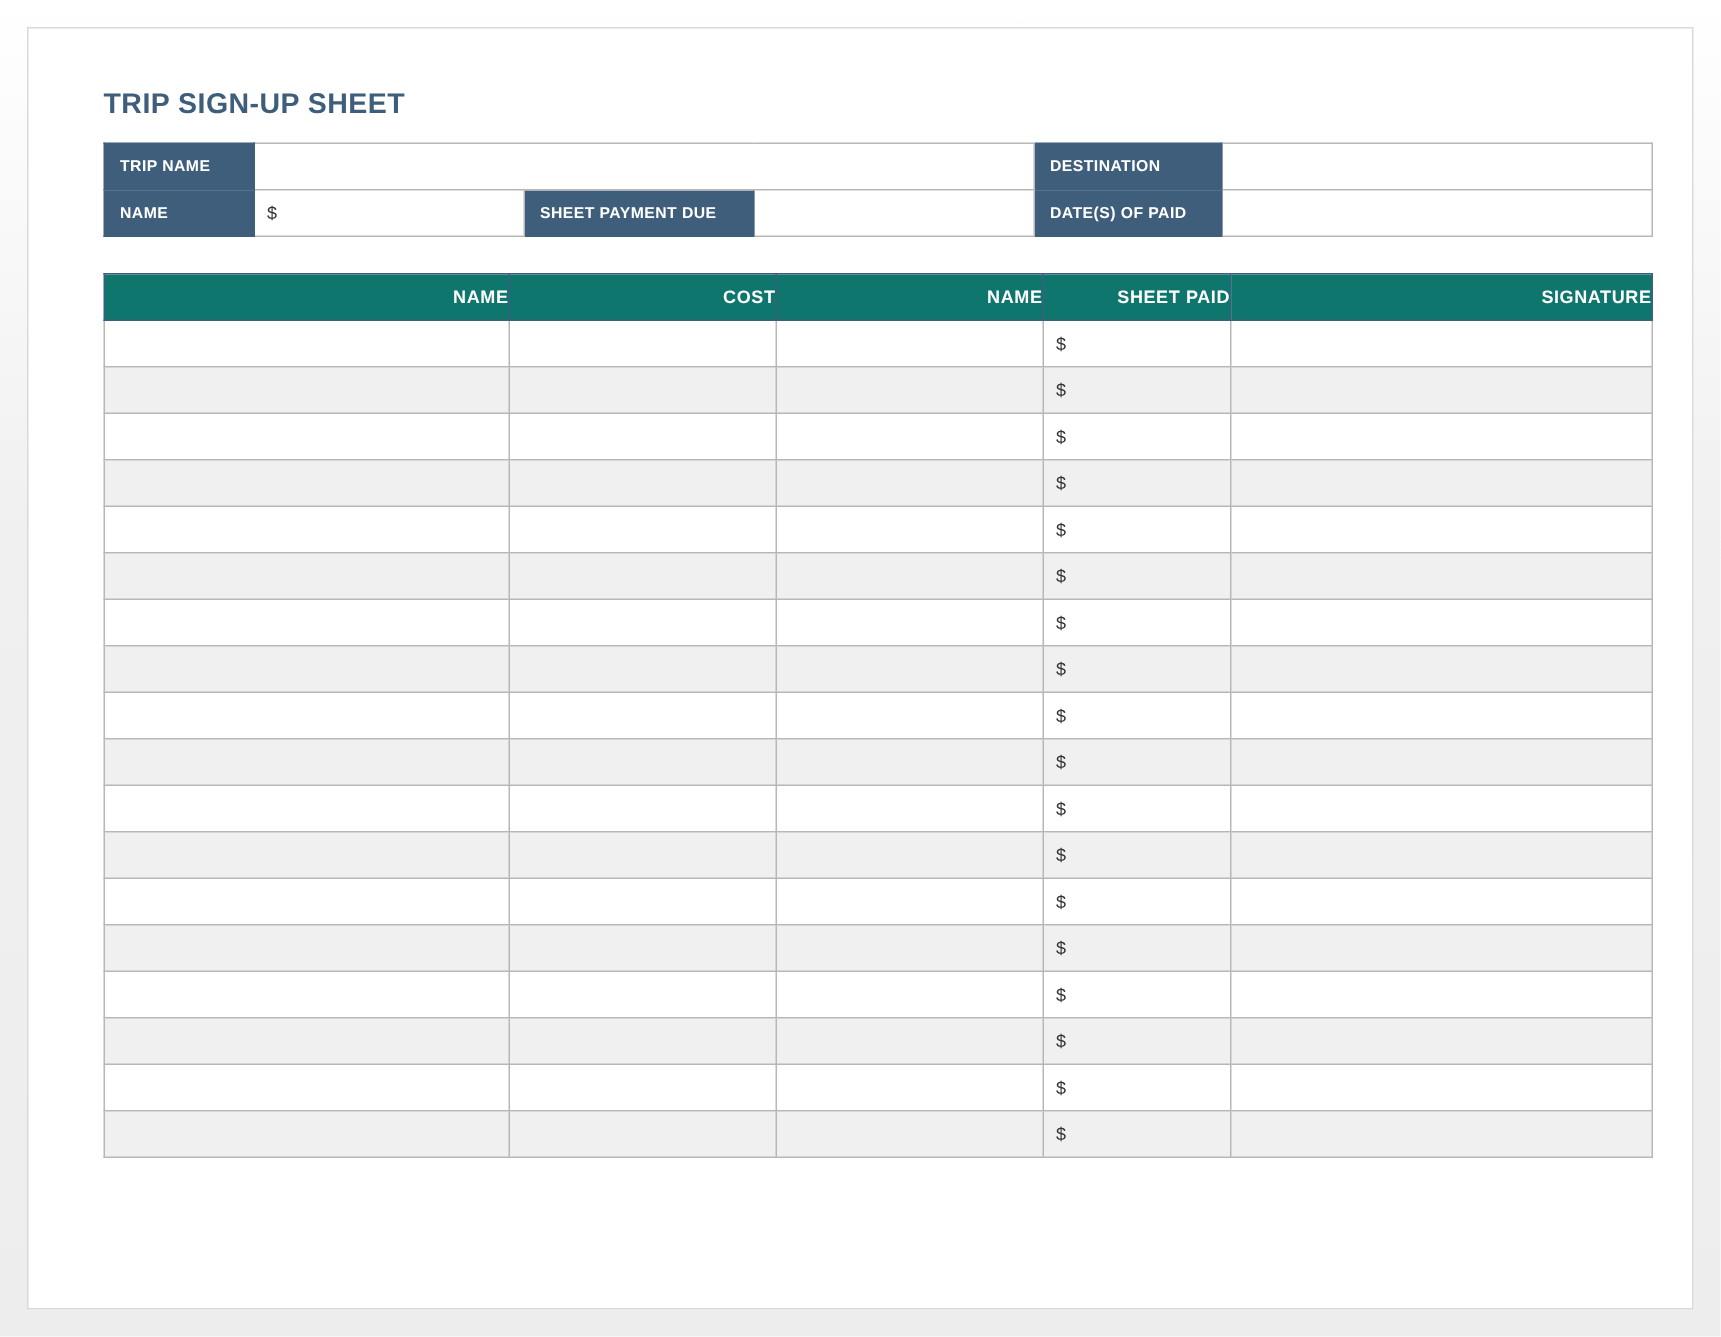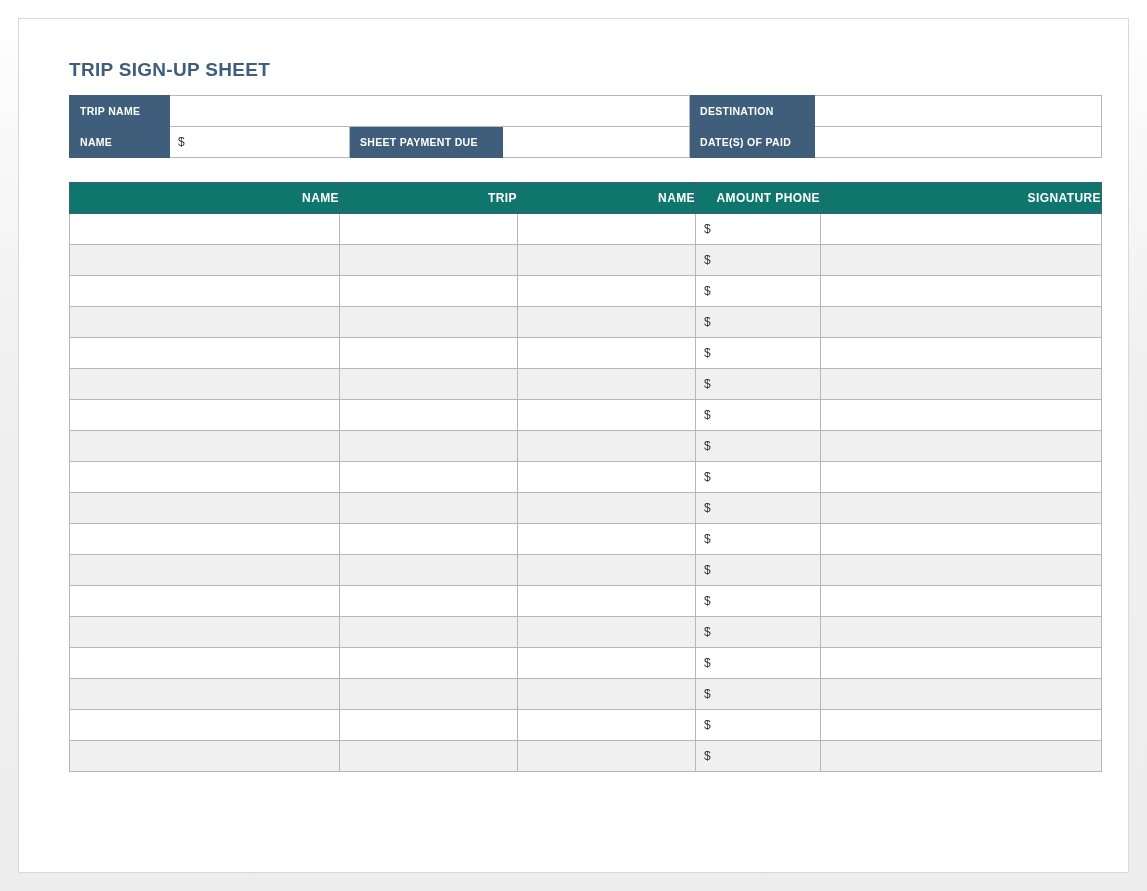--- a/index.html
+++ b/index.html
@@ -128,23 +128,23 @@
       <colgroup>
         <col class="name">
           <col class="phone">
           <col class="email">
           <col class="amt">
           <col class="sig">
       </colgroup>
       <thead>
         <tr>
           <th>NAME</th>
-          <th>TRIP</th>
+          <th>COST</th>
           <th>NAME</th>
-          <th>AMOUNT PHONE</th>
+          <th>SHEET PAID</th>
           <th>SIGNATURE</th>
         </tr>
       </thead>
       <tbody id="rows-body">
           <tr class="odd">
             <td></td>
             <td></td>
             <td></td>
             <td class="amt">$</td>
             <td></td>

